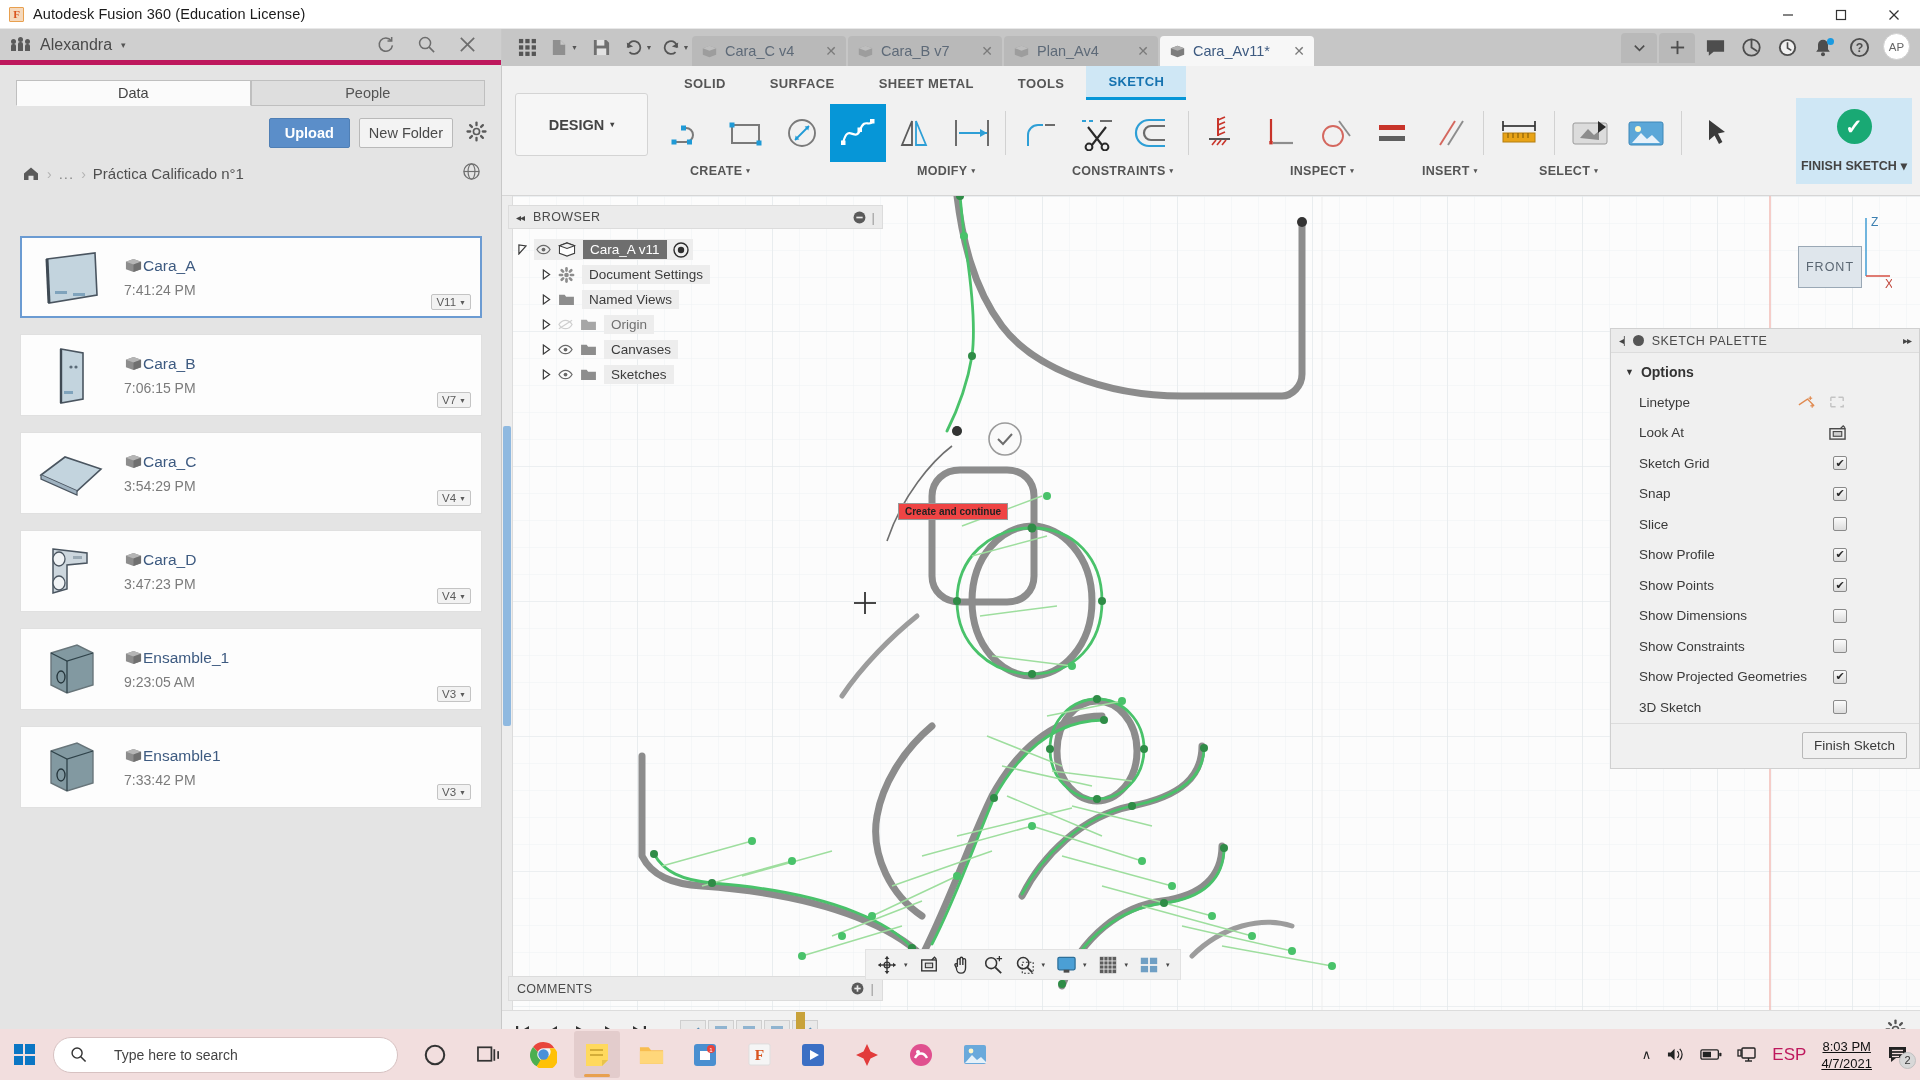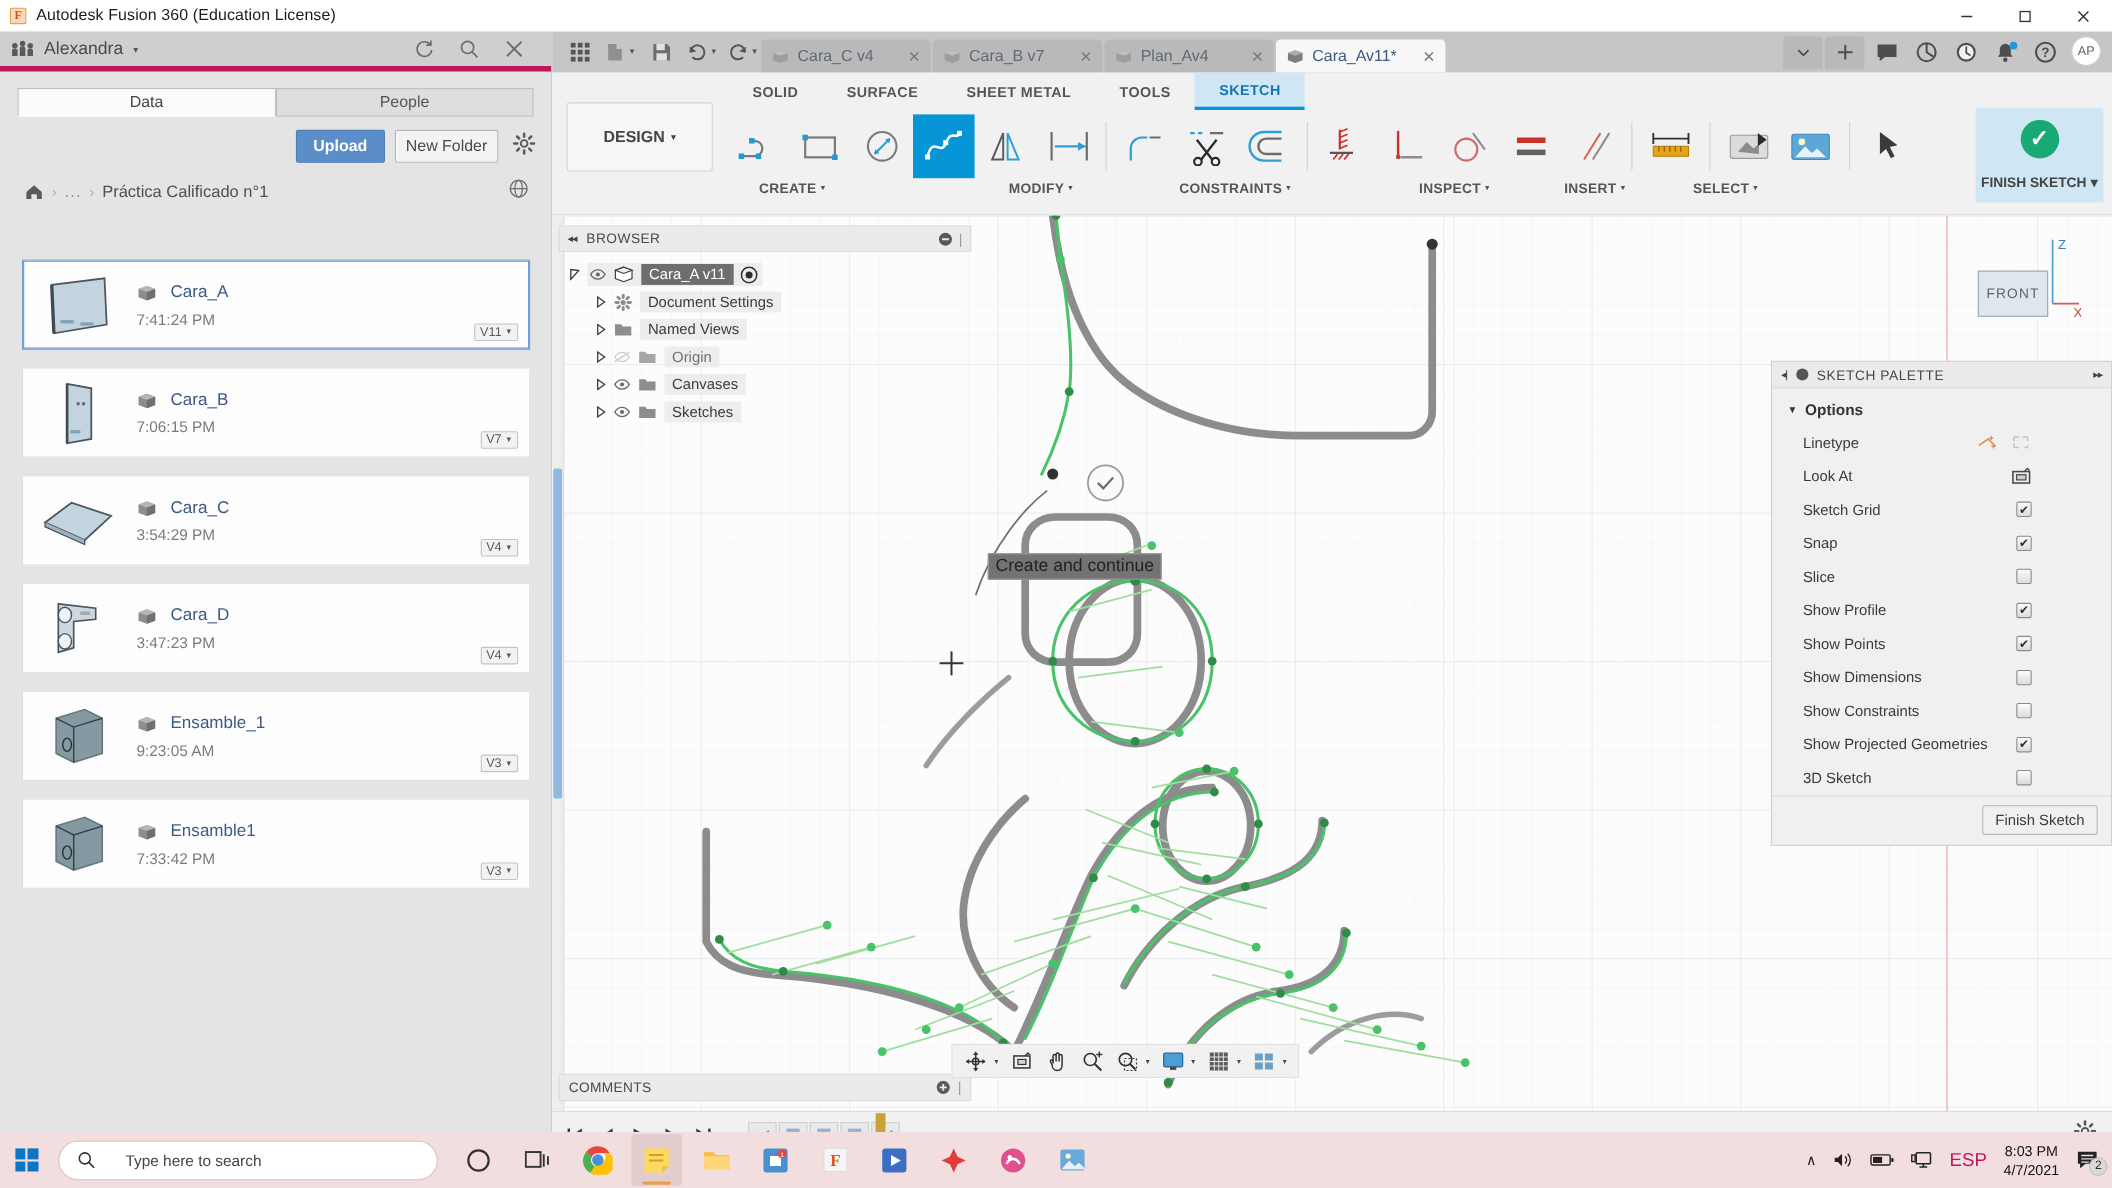--- a/index.html
+++ b/index.html
@@ -84,21 +84,21 @@
   .filelist { position: absolute; left: 20px; top: 207px; width: 462px; }
   .filecard {
     position: relative; height: 82px; background: #fdfdfd; border: 1px solid #e0e0e0;
     margin-bottom: 16px; display: flex; align-items: center;
   }
   .filecard.selected { border: 1px solid #6b9bd2; box-shadow: 0 0 0 1px #6b9bd2 inset; }
   .fc-thumb {
     width: 78px; height: 66px; margin-left: 11px; display: flex; align-items: center; justify-content: center;
   }
   .fc-info { margin-left: 14px; }
-  .fc-titlerow { display: flex; align-items: flex-end; gap: 12px; }
+  .fc-titlerow { display: flex; align-items: center; gap: 0; }
   .fc-cube { width: 19px; height: 17px; }
   .fc-name { font-size: 15.5px; color: #3d5a80; }
   .fc-time { font-size: 14px; color: #7b7b7b; margin-top: 7px; }
   .fc-version {
     position: absolute; right: 10px; bottom: 7px;
     font-size: 11.5px; color: #5a5a5a; border: 1px solid #c4c4c4;
     background: #f2f2f2; padding: 1px 4px; border-radius: 2px; display: flex; align-items: center; gap: 3px;
   }
   .fc-version .vcaret { font-size: 7px; }
 
@@ -243,22 +243,23 @@
   }
   .pal-footer { border-top: 1px solid #dcdcdc; height: 45px; display: flex; align-items: center; justify-content: flex-end; padding-right: 12px; }
   .btn-finish {
     font-size: 13.5px; color: #3a3a3a; background: #f0f0f0; border: 1px solid #b8b8b8;
     padding: 5px 11px; border-radius: 2px;
   }
 
   
   .tooltip {
     position: absolute; left: 396px; top: 307px;
-    background: #737373; border: 1px solid #9a9a9a; font-size: 16px; color: #222;
+    background: #ef4444; border: 1px solid #9a9a9a; font-size: 10px; color: #222;
     padding: 2px 6px;
+    font-weight: bold;
   }
   
   .crosshair { position: absolute; left: 352px; top: 396px; width: 22px; height: 22px; }
 
   
   .navbar {
     position: absolute; left: 363px; bottom: 30px; height: 31px; background: #f1f1f1;
     display: flex; align-items: center; padding: 0 6px; gap: 2px; border: 1px solid #e2e2e2;
   }
   .nav-btn { width: 30px; height: 27px; display: flex; align-items: center; justify-content: center; color: #333; }
@@ -288,21 +289,21 @@
     width: 345px; height: 36px; background: #fff; border-radius: 18px; display: flex; align-items: center;
     margin-left: 5px; padding-left: 16px; gap: 27px; border: 1px solid #d7c2c2;
   }
   .search-ph { font-size: 14px; color: #444; }
   .tb-apps { display: flex; align-items: center; margin-left: 14px; gap: 8px; }
   .tb-app { width: 46px; height: 47px; display: flex; align-items: center; justify-content: center; position: relative; border-radius:3px;}
   .tb-app.active { background: #e3cccc; }
   .tb-app.active::after { content:''; position:absolute; bottom:1px; left:10px; width:26px; height:3px; background:#e8a04f; border-radius:2px;}
   .tray { margin-left: auto; display: flex; align-items: center; gap: 15px; padding-right: 11px; }
   .tray-lang { font-size: 17px; color: #be185d; }
-  .tray-clock { font-size: 13px; color: #111; text-align: center; line-height: 17px; }
+  .tray-clock { font-size: 13px; color: #111; text-align: center; line-height: 17px; text-decoration: underline; }
   .tray-notif { position: relative; }
   .notif-badge {
     position: absolute; right: -7px; bottom: -4px; width: 17px; height: 17px; border-radius: 50%;
     background: #d8d8d8; color: #333; font-size: 11px; display: flex; align-items: center; justify-content: center;
     border: 1px solid #c0c0c0;
   }
 </style>
 </head>
 <body>
 

